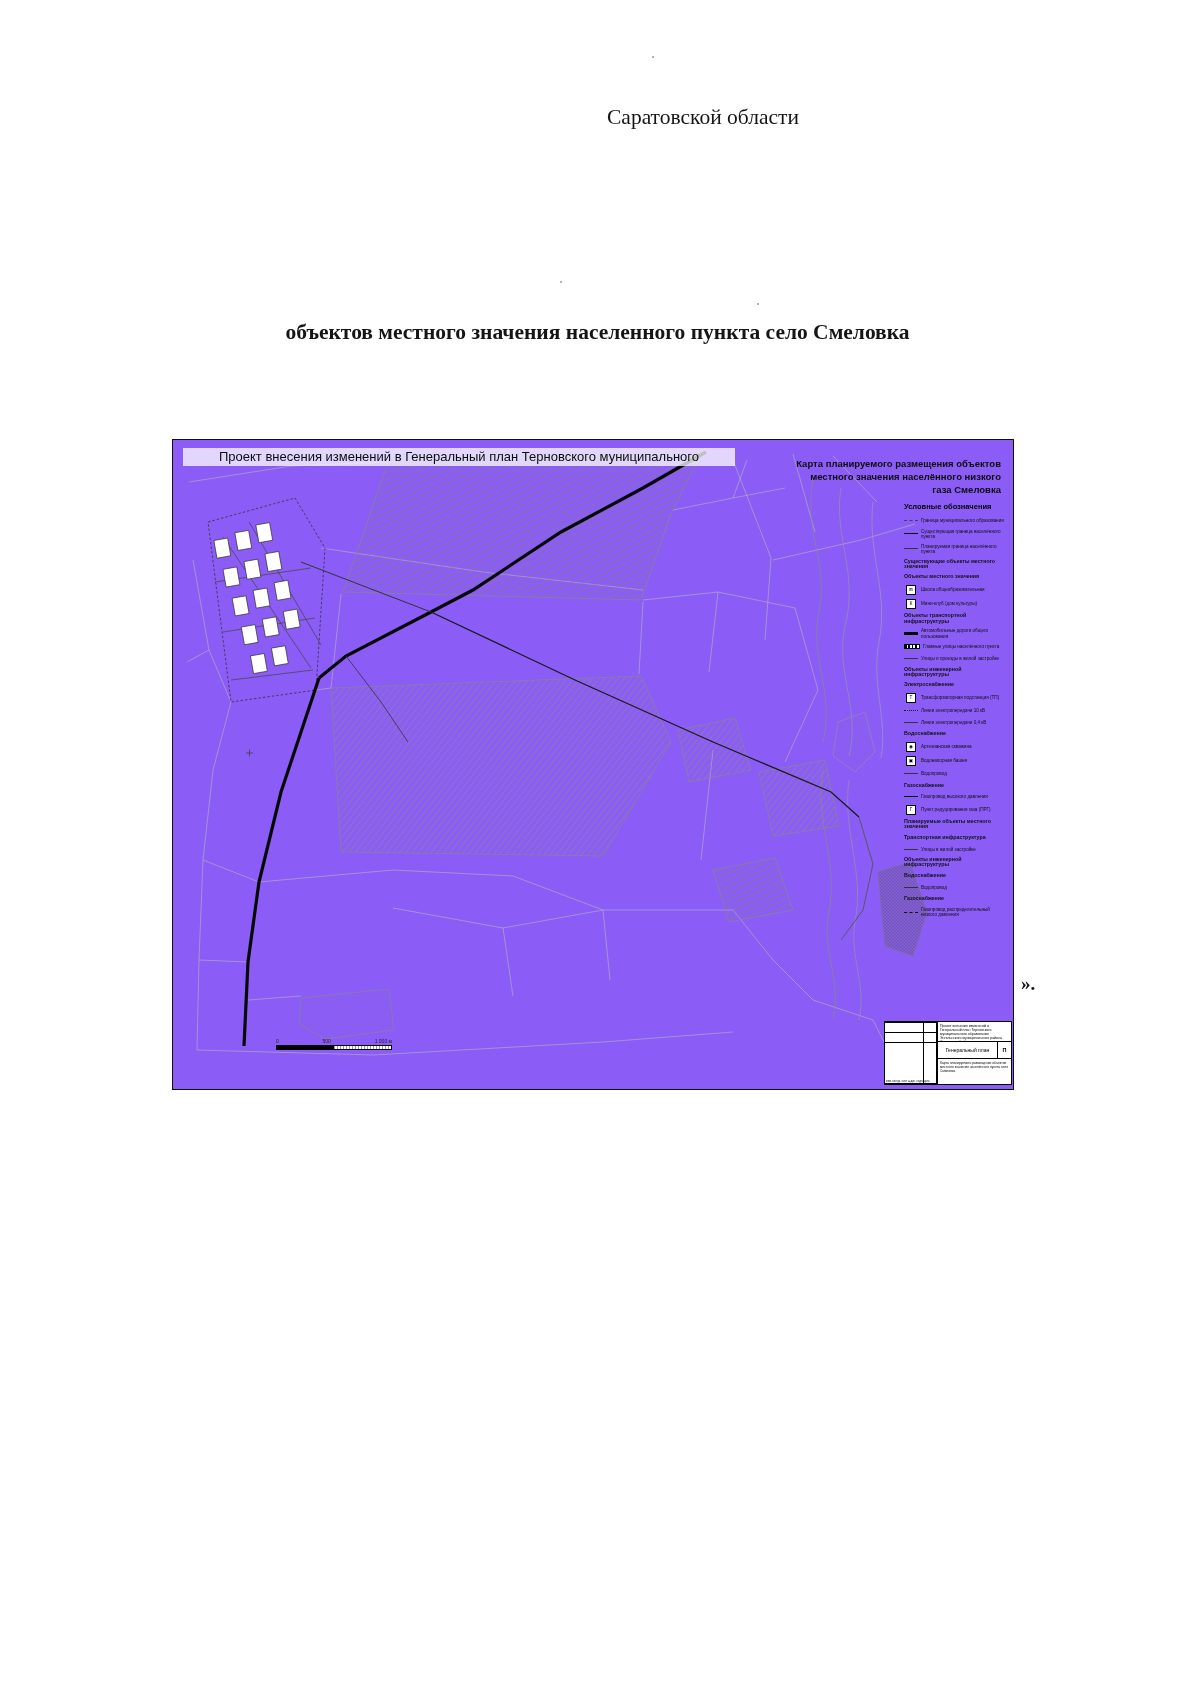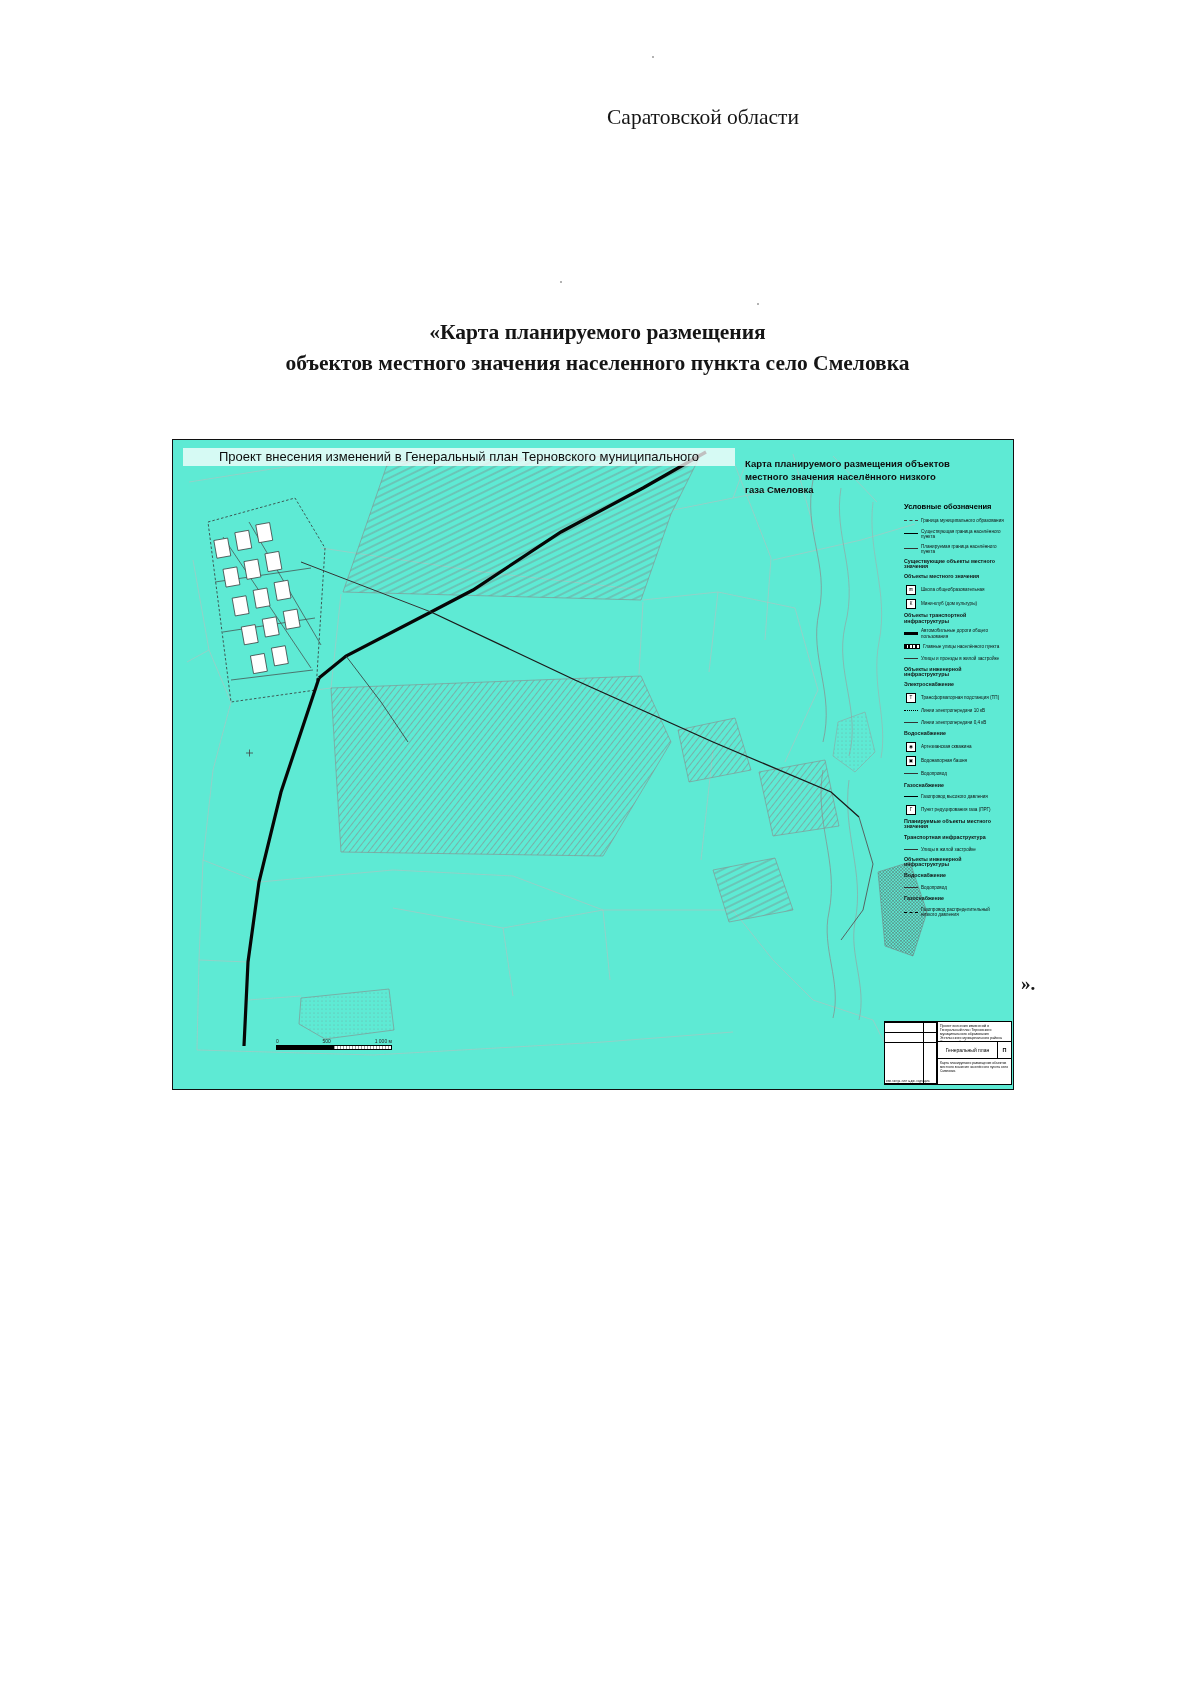--- a/index.html
+++ b/index.html
@@ -9,26 +9,26 @@
   }
   
   .header-block{position:absolute;left:607px;top:103px;font-size:21.5px;line-height:28px;}
   .doc-title{position:absolute;left:5px;top:317px;width:1185px;text-align:center;
              font-weight:bold;font-size:21.5px;line-height:31px;}
   .closing{position:absolute;left:1021px;top:973px;font-size:19px;font-weight:bold;}
   .speck{position:absolute;width:2px;height:2px;background:#9a9a9a;border-radius:50%;}
 
   
   .map-frame{position:absolute;left:172px;top:439px;width:840px;height:649px;
-             border:1.5px solid #101010;background:#5eead4;
+             border:1.5px solid #101010;background:#8b5cf6;
              font-family:"Liberation Sans", sans-serif;}
   .map-svg{position:absolute;left:0;top:0;}
   .map-header-left{position:absolute;left:10px;top:8px;width:552px;text-align:center;
                    font-size:13px;line-height:17.5px;color:#0d0d0d;background:rgba(255,255,255,.75);}
-  .map-header-right{position:absolute;left:572px;top:17px;width:256px;text-align:left;
+  .map-header-right{position:absolute;left:572px;top:17px;width:256px;text-align:right;
                     font-weight:bold;font-size:9.5px;line-height:13px;color:#0d0d0d;}
 
   
   .legend{position:absolute;left:731px;top:62px;width:103px;}
   .legend-title{font-weight:bold;font-size:7.5px;margin-bottom:6px;color:#000;}
   .lg-row{display:flex;align-items:center;gap:3px;margin-bottom:4.6px;min-height:7px;}
   .lg-row.hdr-row{margin-top:2.5px;}
   .lg-label{font-size:4.6px;line-height:5.2px;color:#111;}
   .lg-label.hdr{font-size:5.3px;font-weight:bold;}
   .lg-sym{flex:0 0 14px;display:flex;justify-content:center;align-items:center;}
@@ -71,21 +71,20 @@
   .tb-r3{flex:1;font-size:3.3px;line-height:4px;padding:1.5px 2px;color:#000;overflow:hidden;}
 </style>
 </head>
 <body>
 
 <div class="header-block">
   <div>Саратовской области</div>
 </div>
 
 <div class="doc-title">
-  <div>«Карта планируемого размещения</div>
   <div>объектов местного значения населенного пункта село Смеловка</div>
 </div>
 
 <div class="speck" style="left:652px;top:56px;"></div>
 <div class="speck" style="left:560px;top:281px;"></div>
 <div class="speck" style="left:757px;top:303px;"></div>
 
 <div class="map-frame">
 
   <svg class="map-svg" width="840" height="649" viewBox="0 0 840 649">

